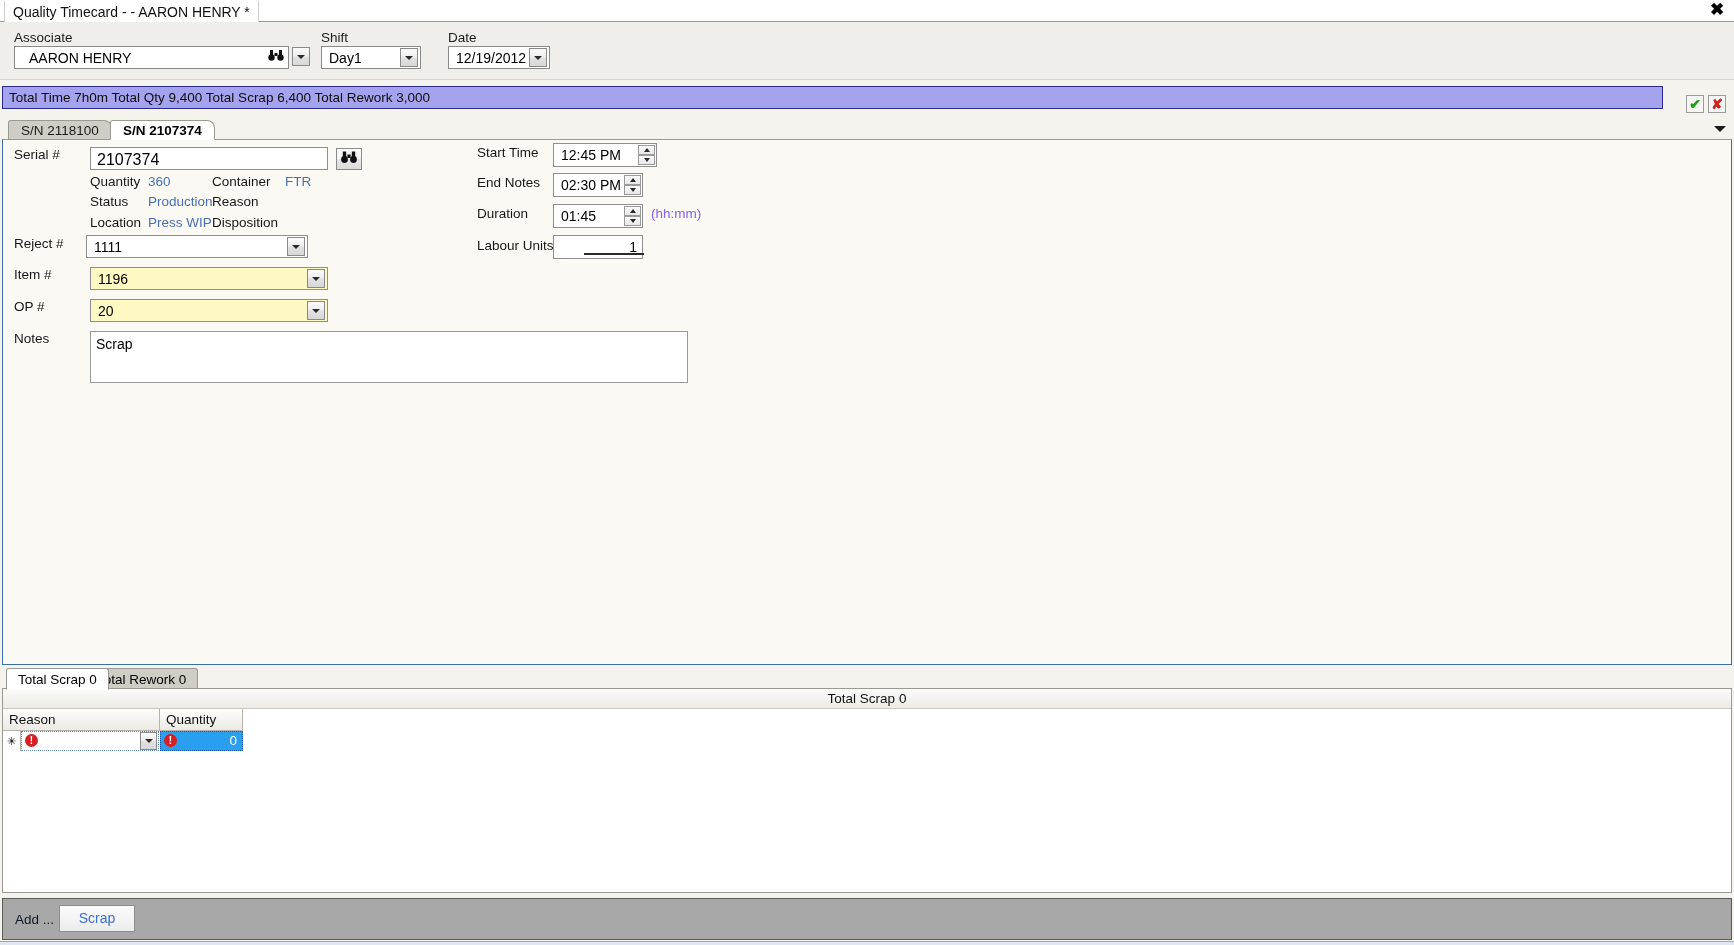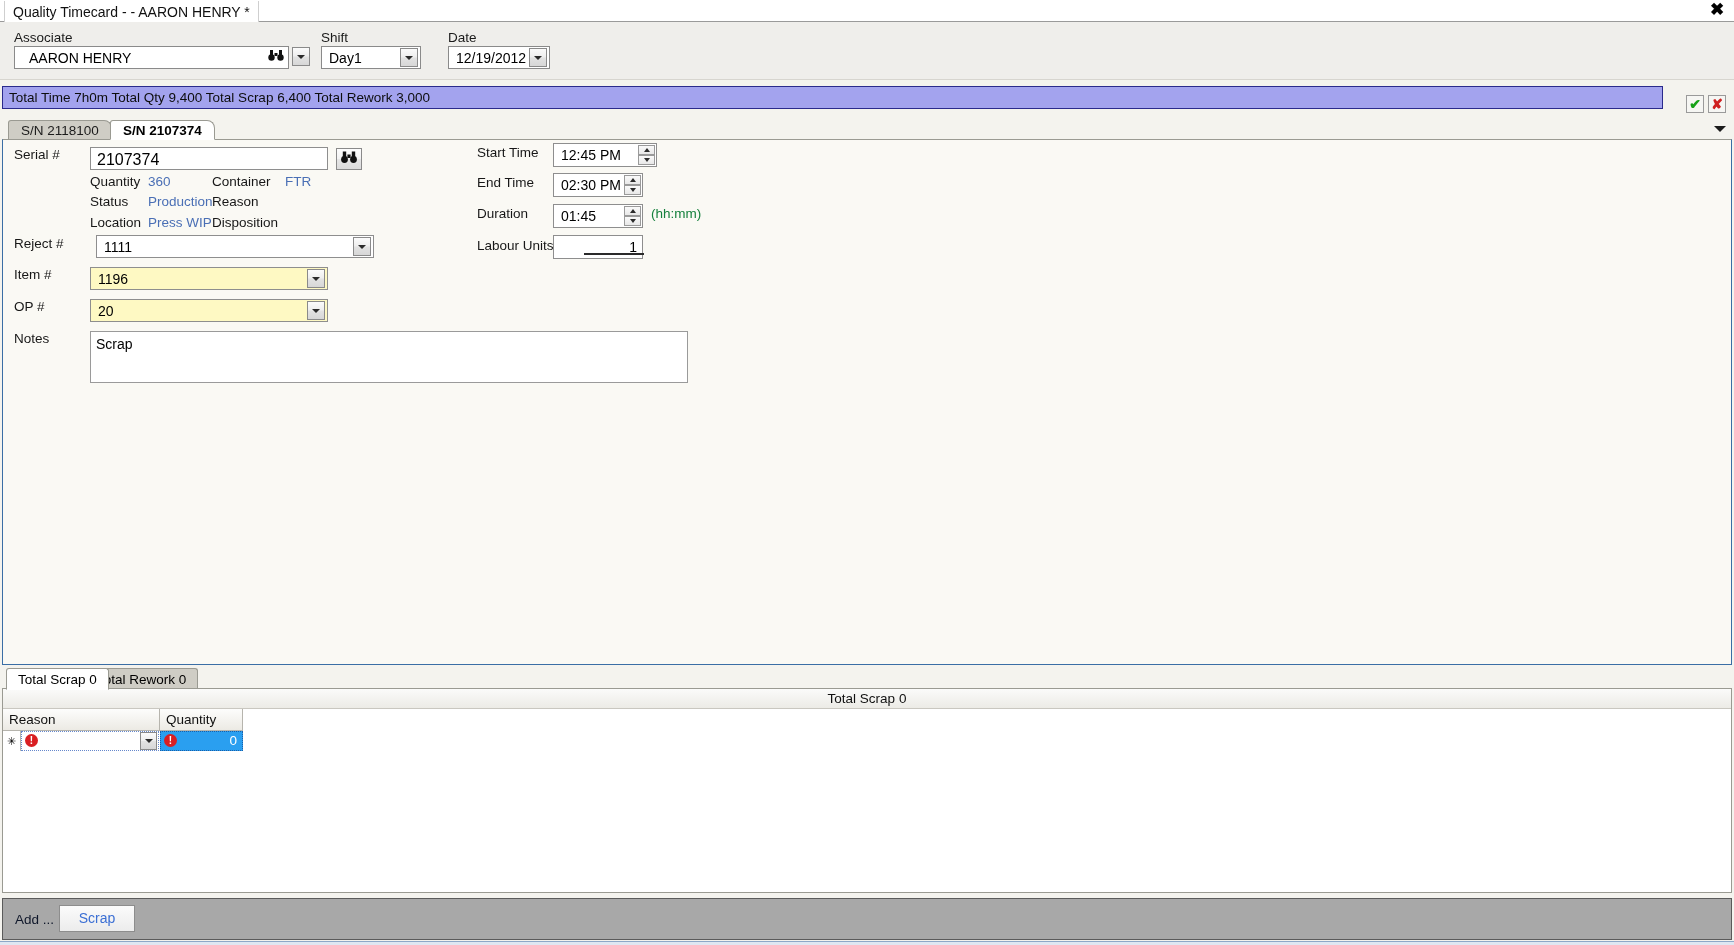--- a/index.html
+++ b/index.html
@@ -326,21 +326,21 @@
   }
   .lu-input .ul {
     position: absolute;
     left: 30px; bottom: 3px;
     width: 60px; height: 2px;
     background: #2a2a2a;
   }
   .hint {
     position: absolute;
     font-size: 13.5px;
-    color: #15803d;
+    color: #8b5cf6;
   }
   .notes-area {
     position: absolute;
     background: #ffffff;
     border: 1px solid #9a9a9a;
     box-sizing: border-box;
   }
   .notes-area .val {
     position: absolute;
     left: 5px; top: 4px;
@@ -583,21 +583,21 @@
   <div class="info-val" style="left:148px; top:194px;">Production</div>
   <div class="info-key" style="left:212px; top:194px;">Reason</div>
   <div class="info-val" style="left:285px; top:194px;"></div>
 
   <div class="info-key" style="left:90px; top:215px;">Location</div>
   <div class="info-val" style="left:148px; top:215px;">Press WIP</div>
   <div class="info-key" style="left:212px; top:215px;">Disposition</div>
   <div class="info-val" style="left:285px; top:215px;"></div>
 
   <div class="form-label" style="left:14px; top:236px;">Reject #</div>
-  <div class="combo-flat" style="left:96px; top:235px; width:278px;">
+  <div class="combo-flat" style="left:86px; top:235px; width:222px;">
     <span class="val">1111</span>
     <span class="dd-btn"></span>
   </div>
 
   <div class="form-label" style="left:14px; top:267px;">Item #</div>
   <div class="combo-flat gray" style="left:90px; top:267px; width:238px;">
     <span class="val">1196</span>
     <span class="dd-btn"></span>
   </div>
 
@@ -612,21 +612,21 @@
     <span class="val">Scrap</span>
   </div>
 
   <div class="form-label" style="left:477px; top:145px;">Start Time</div>
   <div class="spinbox" style="left:553px; top:143px; width:104px;">
     <span class="val">12:45 PM</span>
     <span class="spin-up"></span>
     <span class="spin-dn"></span>
   </div>
 
-  <div class="form-label" style="left:477px; top:175px;">End Time</div>
+  <div class="form-label" style="left:477px; top:175px;">End Notes</div>
   <div class="spinbox" style="left:553px; top:173px; width:90px;">
     <span class="val">02:30 PM</span>
     <span class="spin-up"></span>
     <span class="spin-dn"></span>
   </div>
 
   <div class="form-label" style="left:477px; top:206px;">Duration</div>
   <div class="spinbox" style="left:553px; top:204px; width:90px;">
     <span class="val">01:45</span>
     <span class="spin-up"></span>

